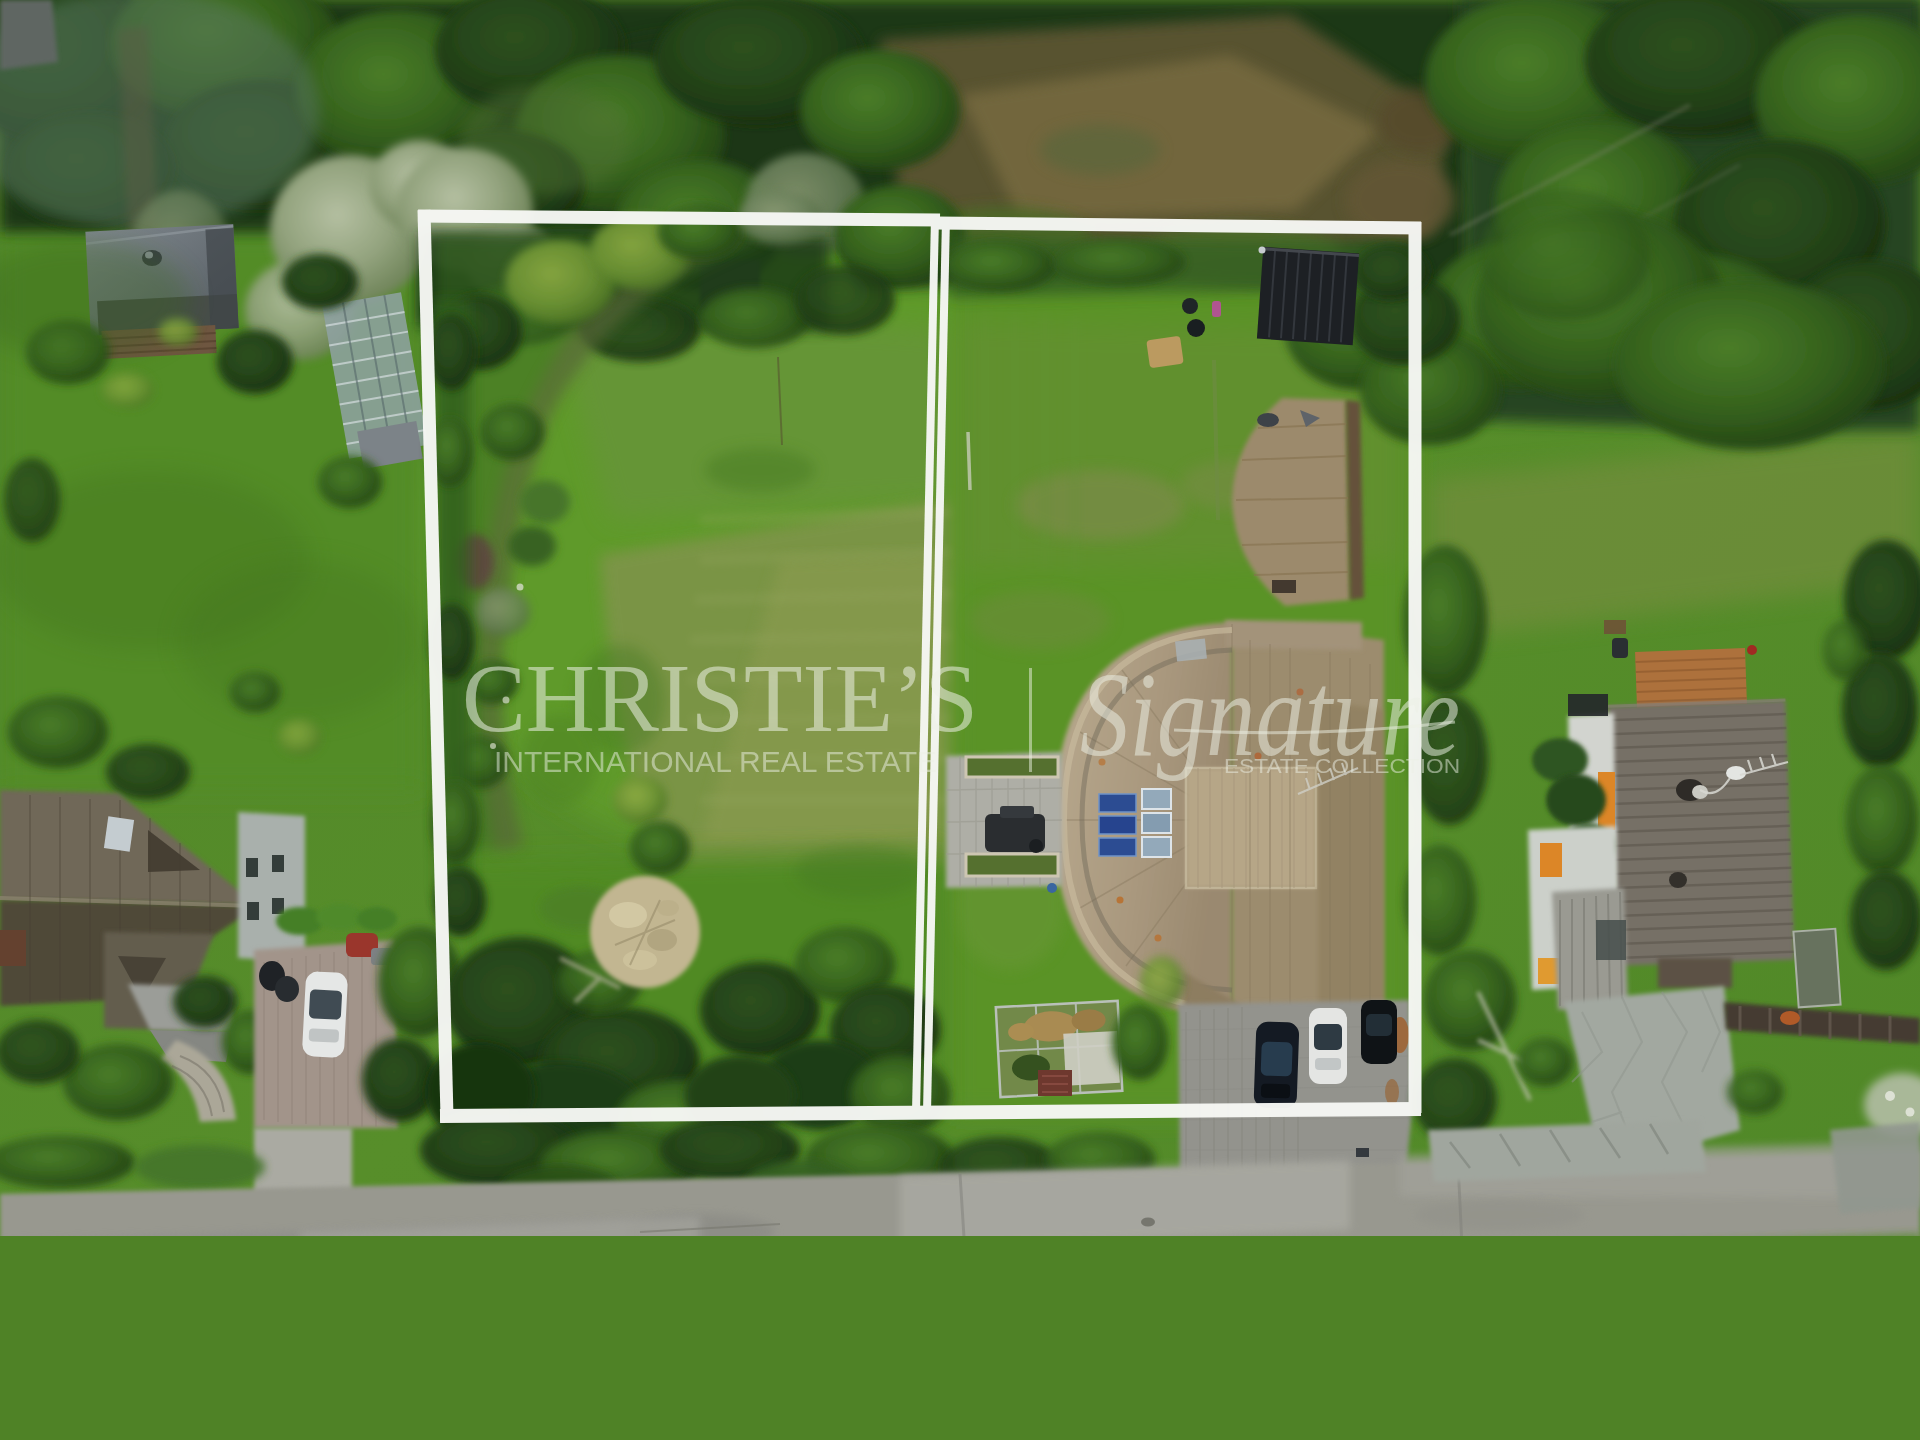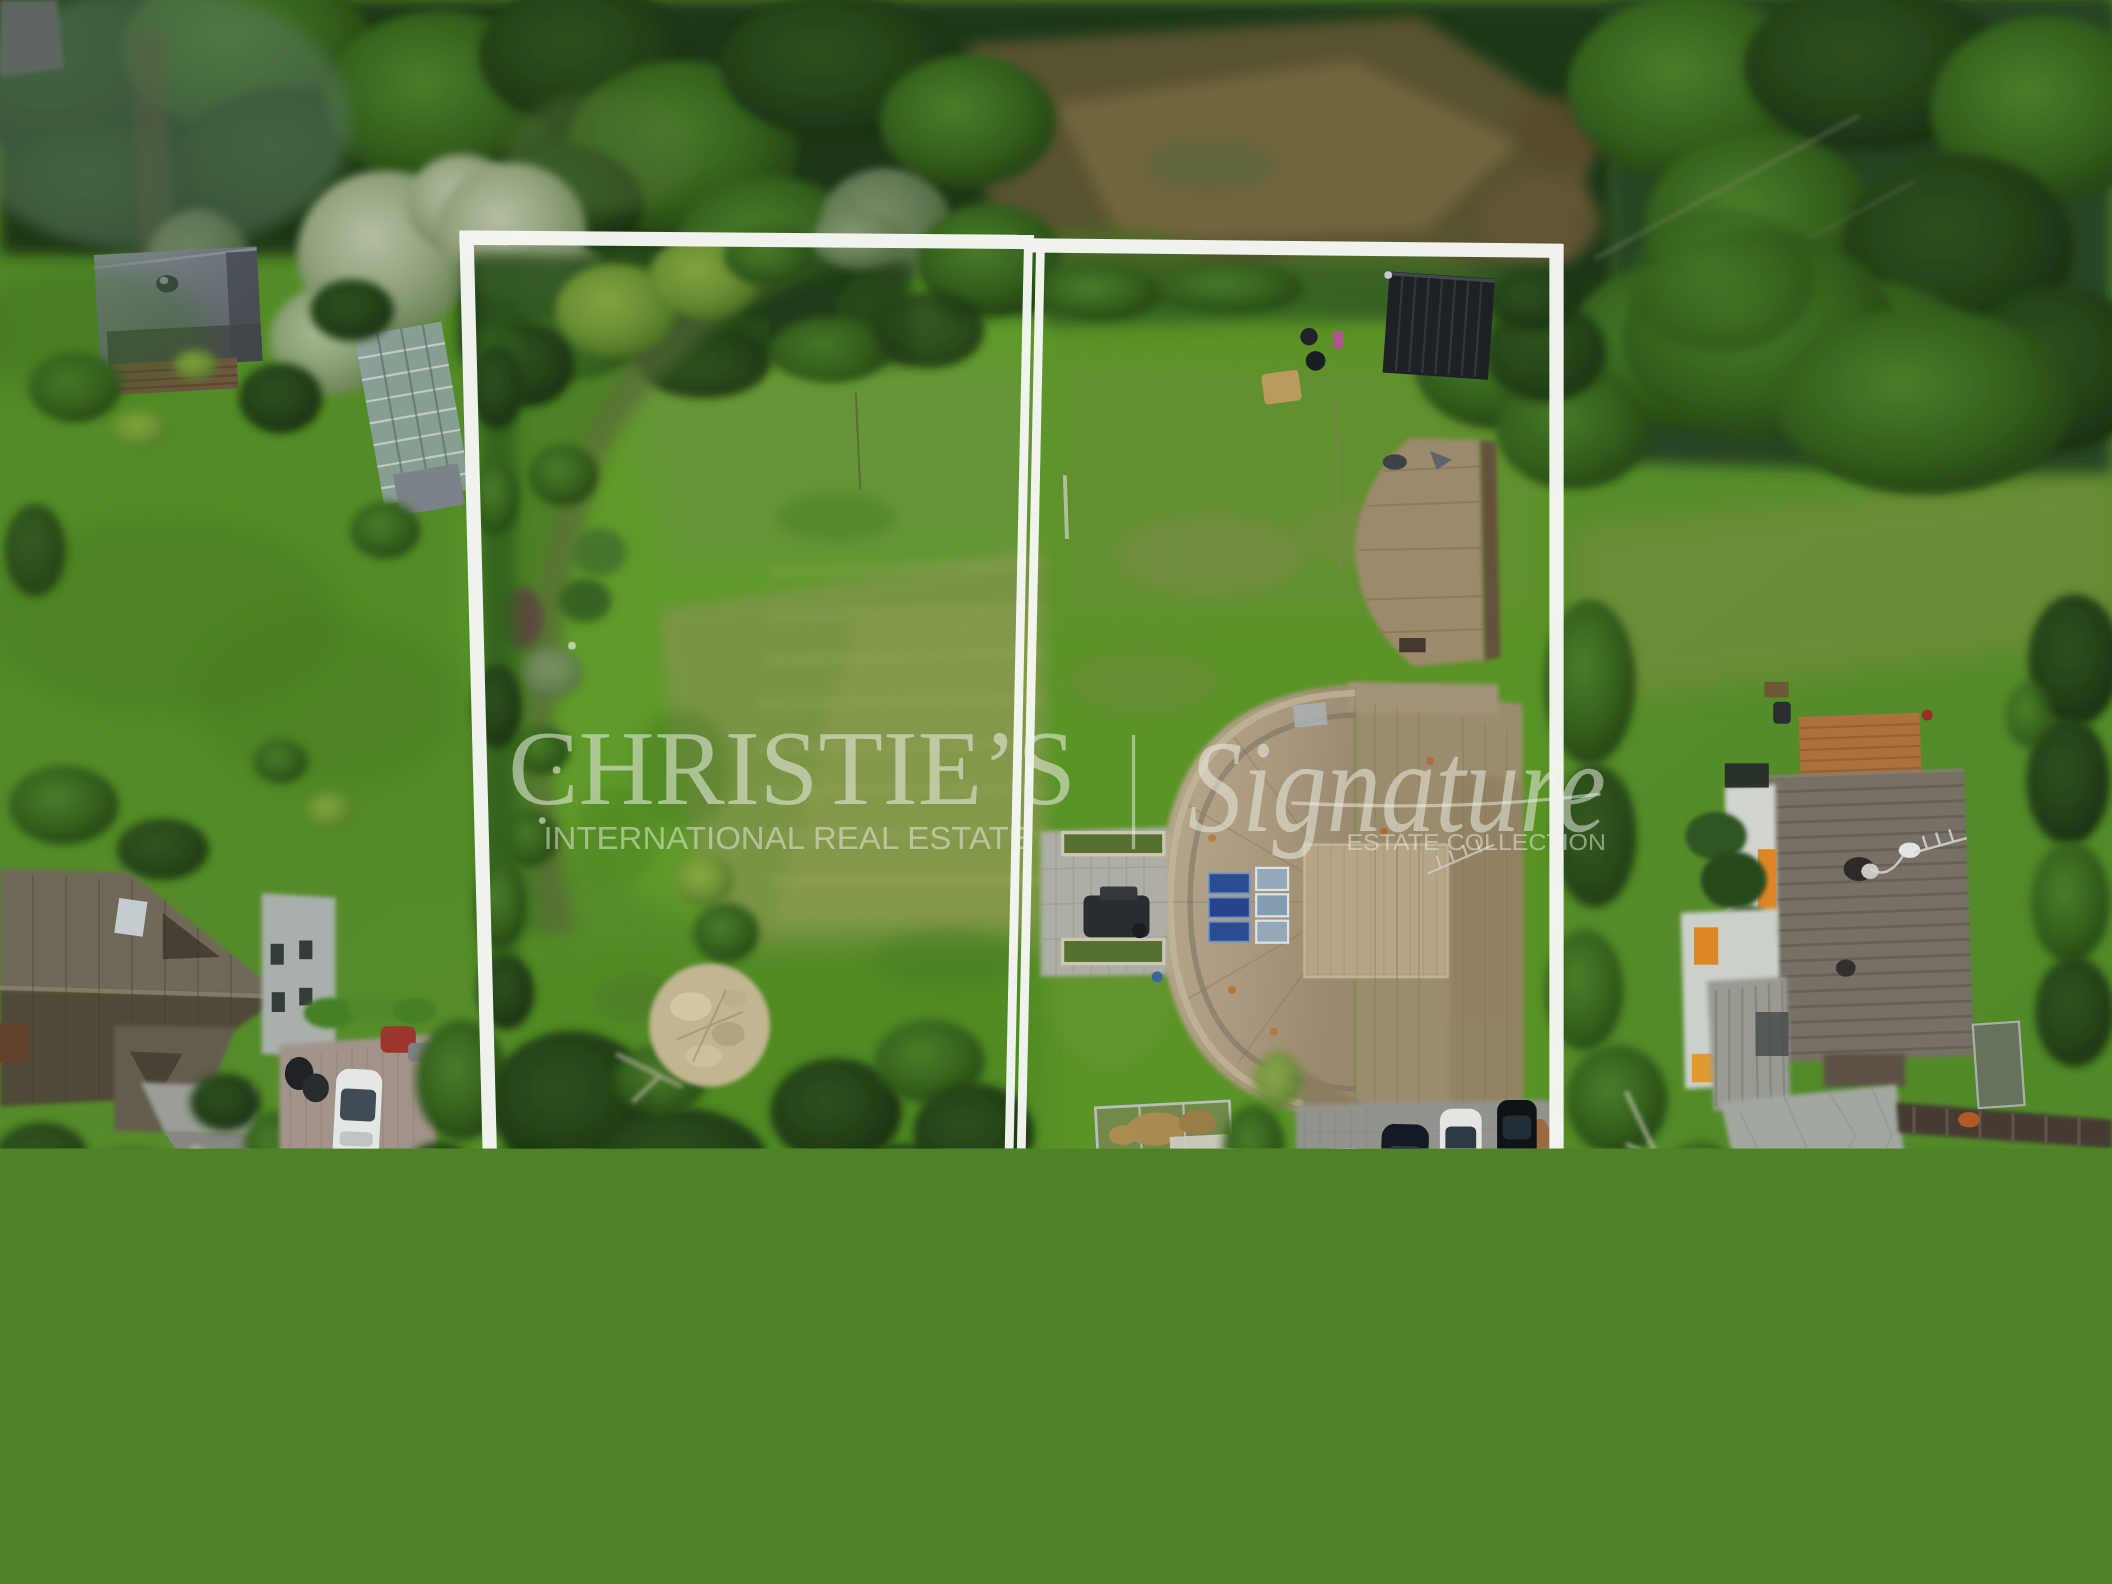--- a/index.html
+++ b/index.html
@@ -1,16 +1,16 @@
 <!DOCTYPE html>
 <html><head>
 <meta charset="utf-8">
 <style>
   html,body{margin:0;padding:0;background:#4f8226;}
-  #stage{position:relative;width:1920px;height:1044px;overflow:hidden;}
+  #stage{position:relative;width:1920px;height:1236px;overflow:hidden;}
   svg{display:block;}
   .wm{font-family:"Liberation Serif", serif;}
 </style>
 </head>
 <body>
 <div id="stage">
 <svg width="1920" height="1440" viewBox="0 0 1920 1440" xmlns="http://www.w3.org/2000/svg">
 <defs>
   <filter id="b2" x="-40%" y="-40%" width="180%" height="180%">
           <feGaussianBlur stdDeviation="2"></feGaussianBlur>

